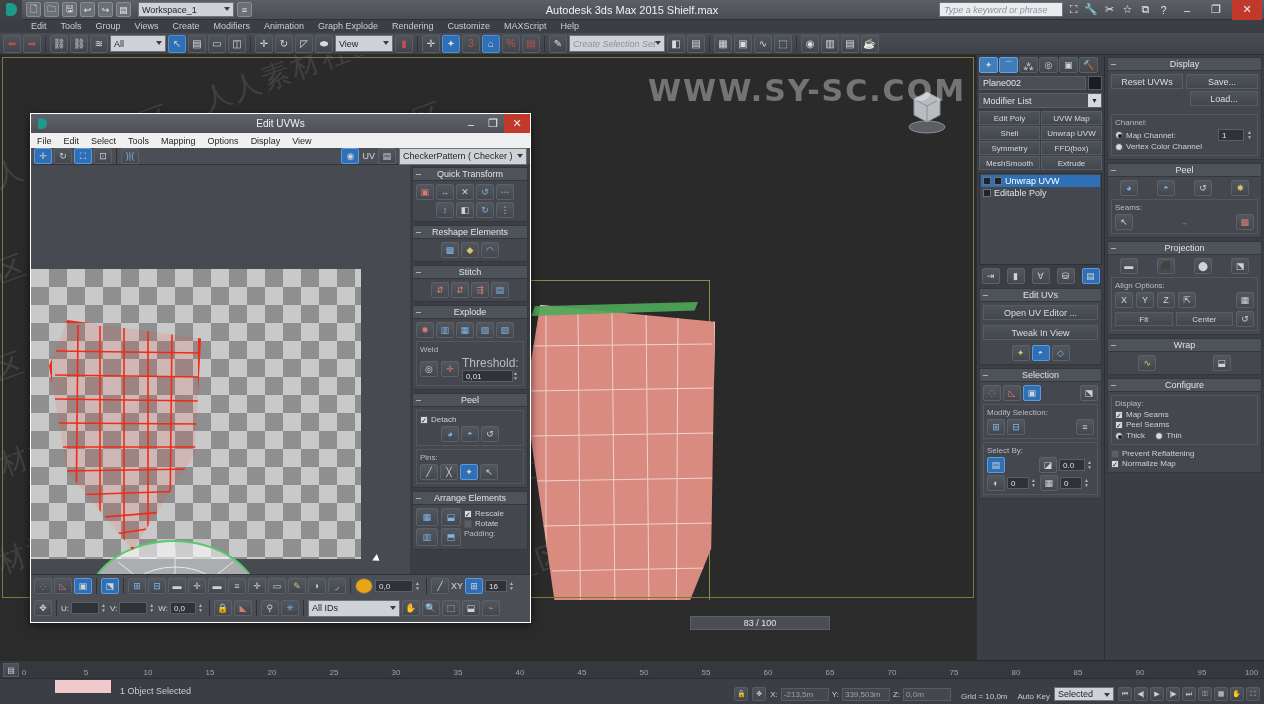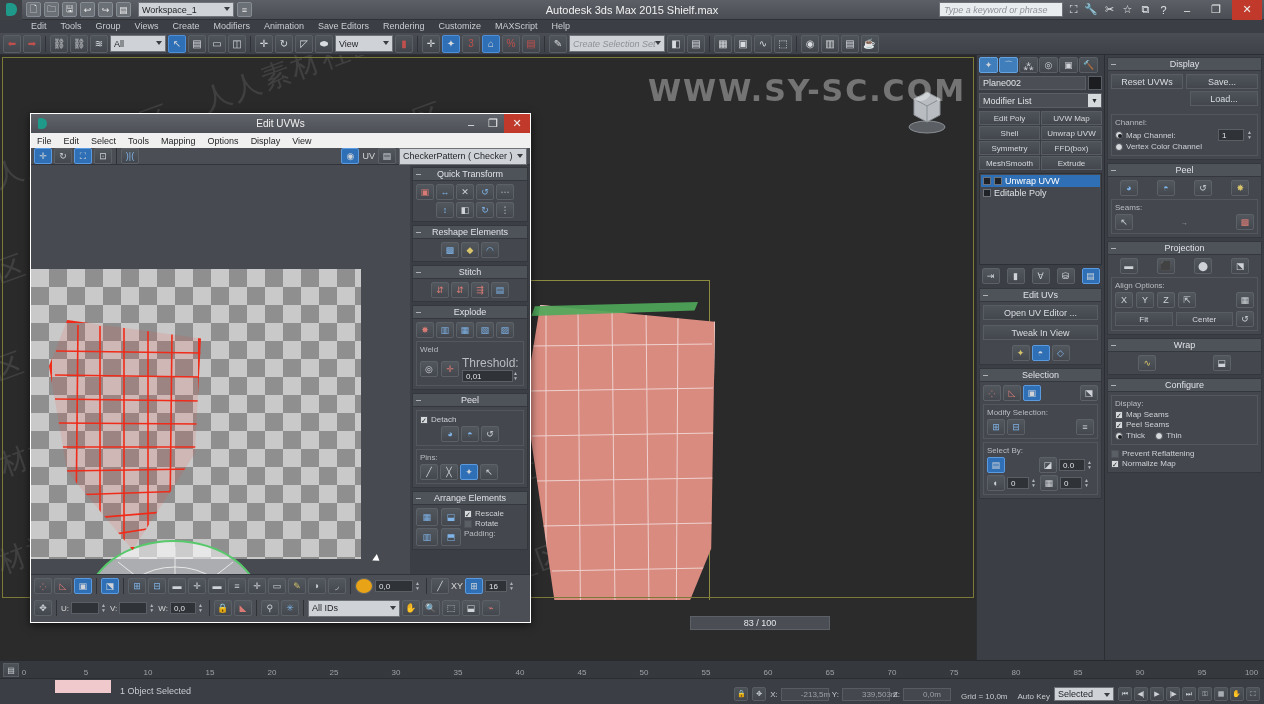--- a/index.html
+++ b/index.html
@@ -189,21 +189,21 @@
   
   .timeline { height:18px; background:#35383d; position:relative; flex:0 0 18px; border-top:1px solid #26292e; }
   .ticks { position:absolute; left:24px; right:0; top:0; height:18px; color:#9ea3a9; font-size:8px; }
   .ticks span { position:absolute; top:7px; transform:translateX(-50%); }
   .statusarea { height:26px; background:#3b3f45; display:flex; flex:0 0 26px; border-top:1px solid #2a2d32;}
   .statusleft { width:115px; display:flex; flex-direction:column; }
   .pinkbar { height:13px; background:#f0c9cd; margin:1px 4px 0 55px; }
   .statusmsg { flex:1; font-size:9px; color:#c8ccd1; display:flex; align-items:center; padding-left:5px; }
   .coordrow { display:flex; align-items:center; gap:3px; font-size:8px; color:#c8ccd1; }
   .coordf { width:48px;height:13px;background:#44484e;border:1px solid #575c63; display:flex;align-items:center;
-            padding-left:19px; color:#9ba0a6; font-size:8px; }
+            padding-left:2px; color:#9ba0a6; font-size:8px; }
   .playrow { display:flex; align-items:center; gap:2px; }
   .pbtn { width:14px;height:14px;background:linear-gradient(#4d5259,#42464c);border:1px solid #585d64;
           display:flex;align-items:center;justify-content:center;font-size:7px;color:#ced2d7;border-radius:2px; }
   .framebox { position:absolute; left:690px; bottom:30px; width:140px; height:14px; background:#4a4e54;
               border:1px solid #5c6168; display:flex; align-items:center; justify-content:center;
               font-size:9px; color:#e3e6ea; }
   .cursor { position:absolute; width:0;height:0;border-left:6px solid #fff;border-bottom:4px solid transparent;
             border-top:4px solid transparent; transform:rotate(35deg); }
   .bigwm { position:absolute; right:10px; top:18px; font-size:30px; font-weight:bold; color:#ffffff;
            opacity:.35; letter-spacing:2px; font-family:"DejaVu Sans", sans-serif; }
@@ -246,21 +246,21 @@
   </div>
 
   <div class="menubar">
     <div>Edit</div>
     <div>Tools</div>
     <div>Group</div>
     <div>Views</div>
     <div>Create</div>
     <div>Modifiers</div>
     <div>Animation</div>
-    <div>Save Editors</div>
+    <div>Graph Explode</div>
     <div>Rendering</div>
     <div>Customize</div>
     <div>MAXScript</div>
     <div>Help</div>
   </div>
 
   <div class="maintoolbar">
     <div class="tb red">⬅</div>
     <div class="tb red">➡</div>
     <div class="sep"></div>

